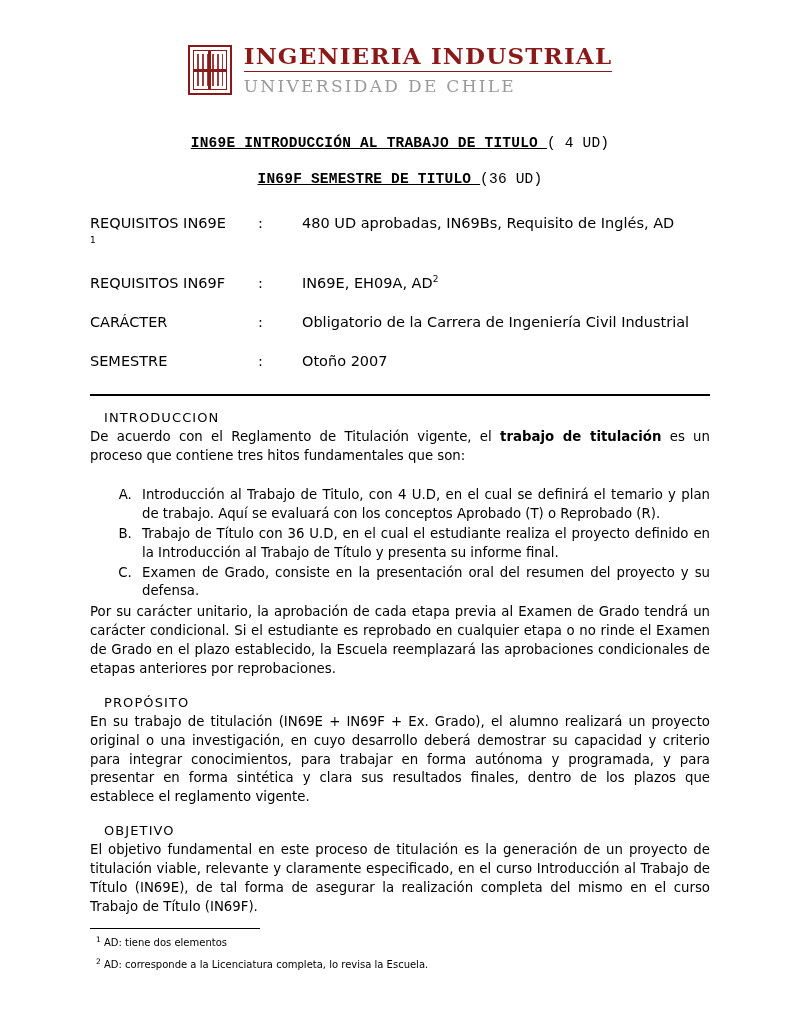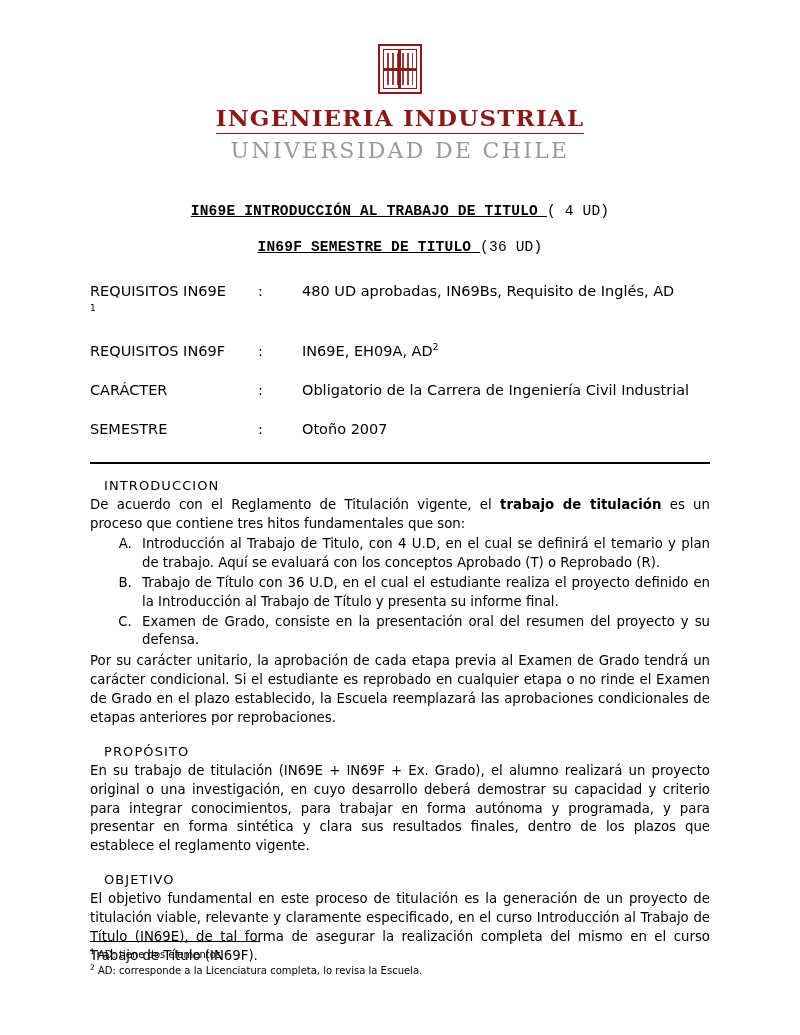--- a/index.html
+++ b/index.html
@@ -27,21 +27,20 @@
   .logo-block {
     padding-top: 44px;
     display: flex;
     justify-content: center;
     align-items: center;
   }
   .logo-inner {
     display: flex;
     align-items: center;
     gap: 12px;
-    flex-direction: column;
   }
   .logo-crest {
     width: 44px;
     height: 50px;
     position: relative;
     flex: 0 0 auto;
   }
   .logo-crest .frame {
     position: absolute;
     inset: 0;
@@ -86,26 +85,25 @@
   .logo-title {
     font-family: "DejaVu Serif", serif;
     font-weight: bold;
     font-size: 23px;
     letter-spacing: 1.2px;
     color: #8a1a1a;
     line-height: 1.05;
   }
   .logo-sub {
     font-family: "DejaVu Serif", serif;
-    font-size: 22px;
+    font-size: 17px;
     letter-spacing: 2.3px;
     color: #9a9a9a;
     line-height: 1.2;
     margin-top: 2px;
-    text-align: center;
   }
   .logo-rule {
     height: 1px;
     background: #8a1a1a;
     margin: 3px 0 2px 0;
   }
 
   
   .course-line {
     text-align: center;
@@ -177,21 +175,21 @@
   }
   .body-text {
     font-size: 13.3px;
     line-height: 1.42;
     text-align: justify;
     margin: 0;
   }
   .body-text.b strong { font-weight: bold; }
 
   ol.hitos {
-    margin: 1px 0 2px 0;
+    margin: 20px 0 2px 0;
     padding-left: 46px;
     list-style: upper-alpha;
     font-size: 13.3px;
     line-height: 1.42;
   }
   ol.hitos li {
     text-align: justify;
     margin-bottom: 1px;
     padding-left: 6px;
   }
@@ -206,21 +204,21 @@
     bottom: 56px;
   }
   .fn-rule {
     width: 170px;
     border-top: 1px solid #000;
     margin-bottom: 5px;
   }
   .fn {
     font-size: 10px;
     line-height: 1.45;
-    margin: 0;
+    margin: 6px;
   }
   .fn sup { font-size: 7.5px; }
   ul.fn-list {
     list-style: none;
     margin: 1px 0 2px 0;
     padding-left: 28px;
     font-size: 10px;
     line-height: 1.5;
   }
   ul.fn-list li {

